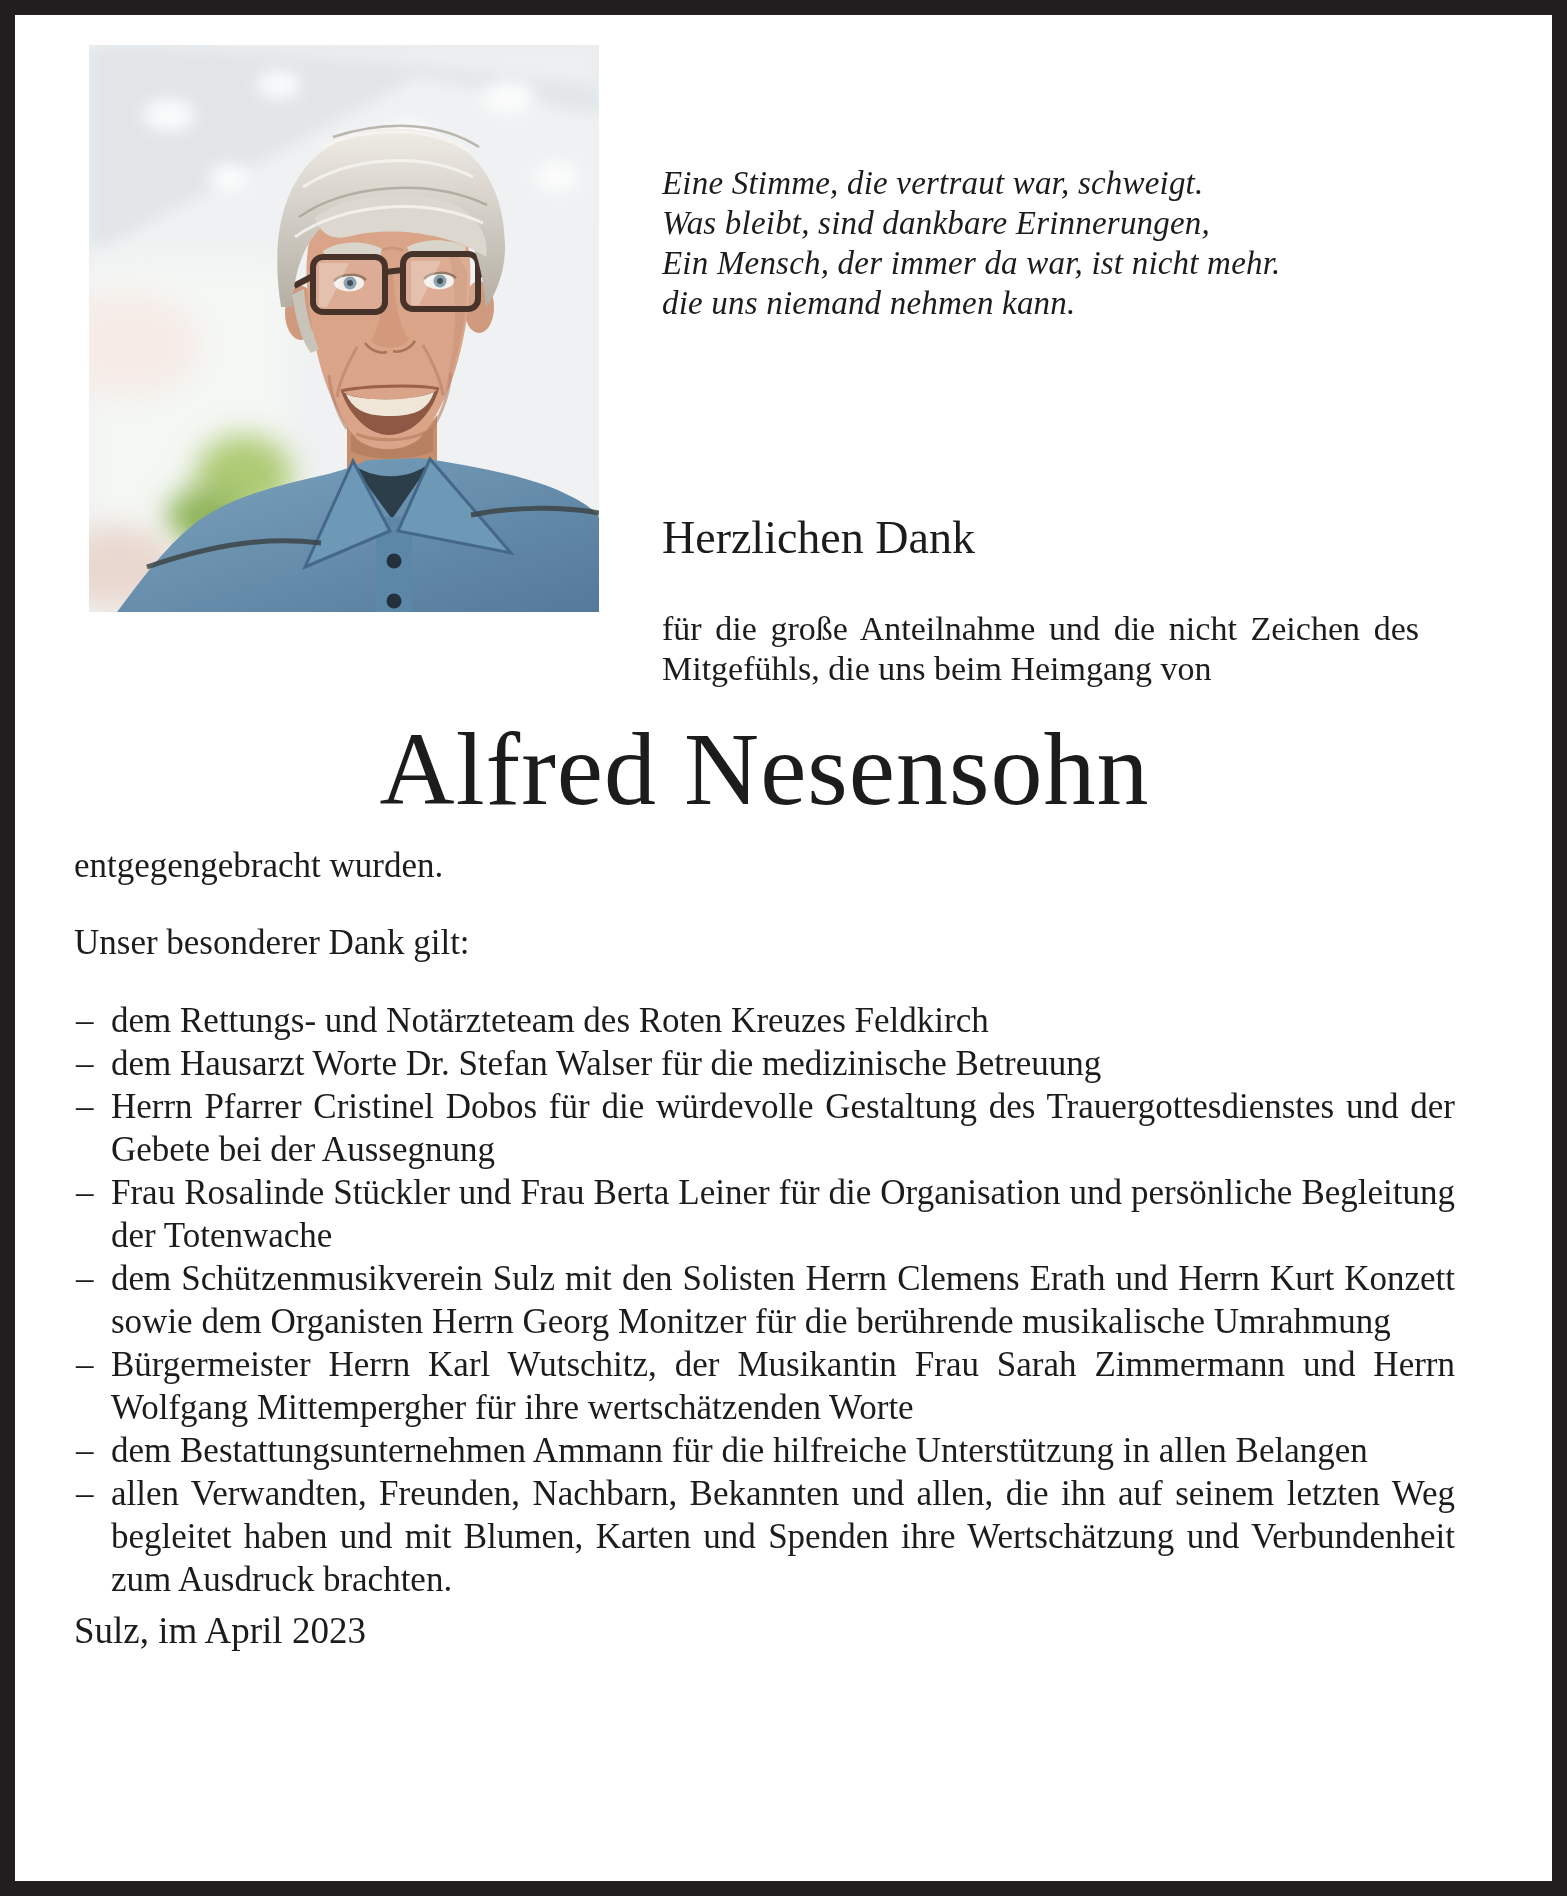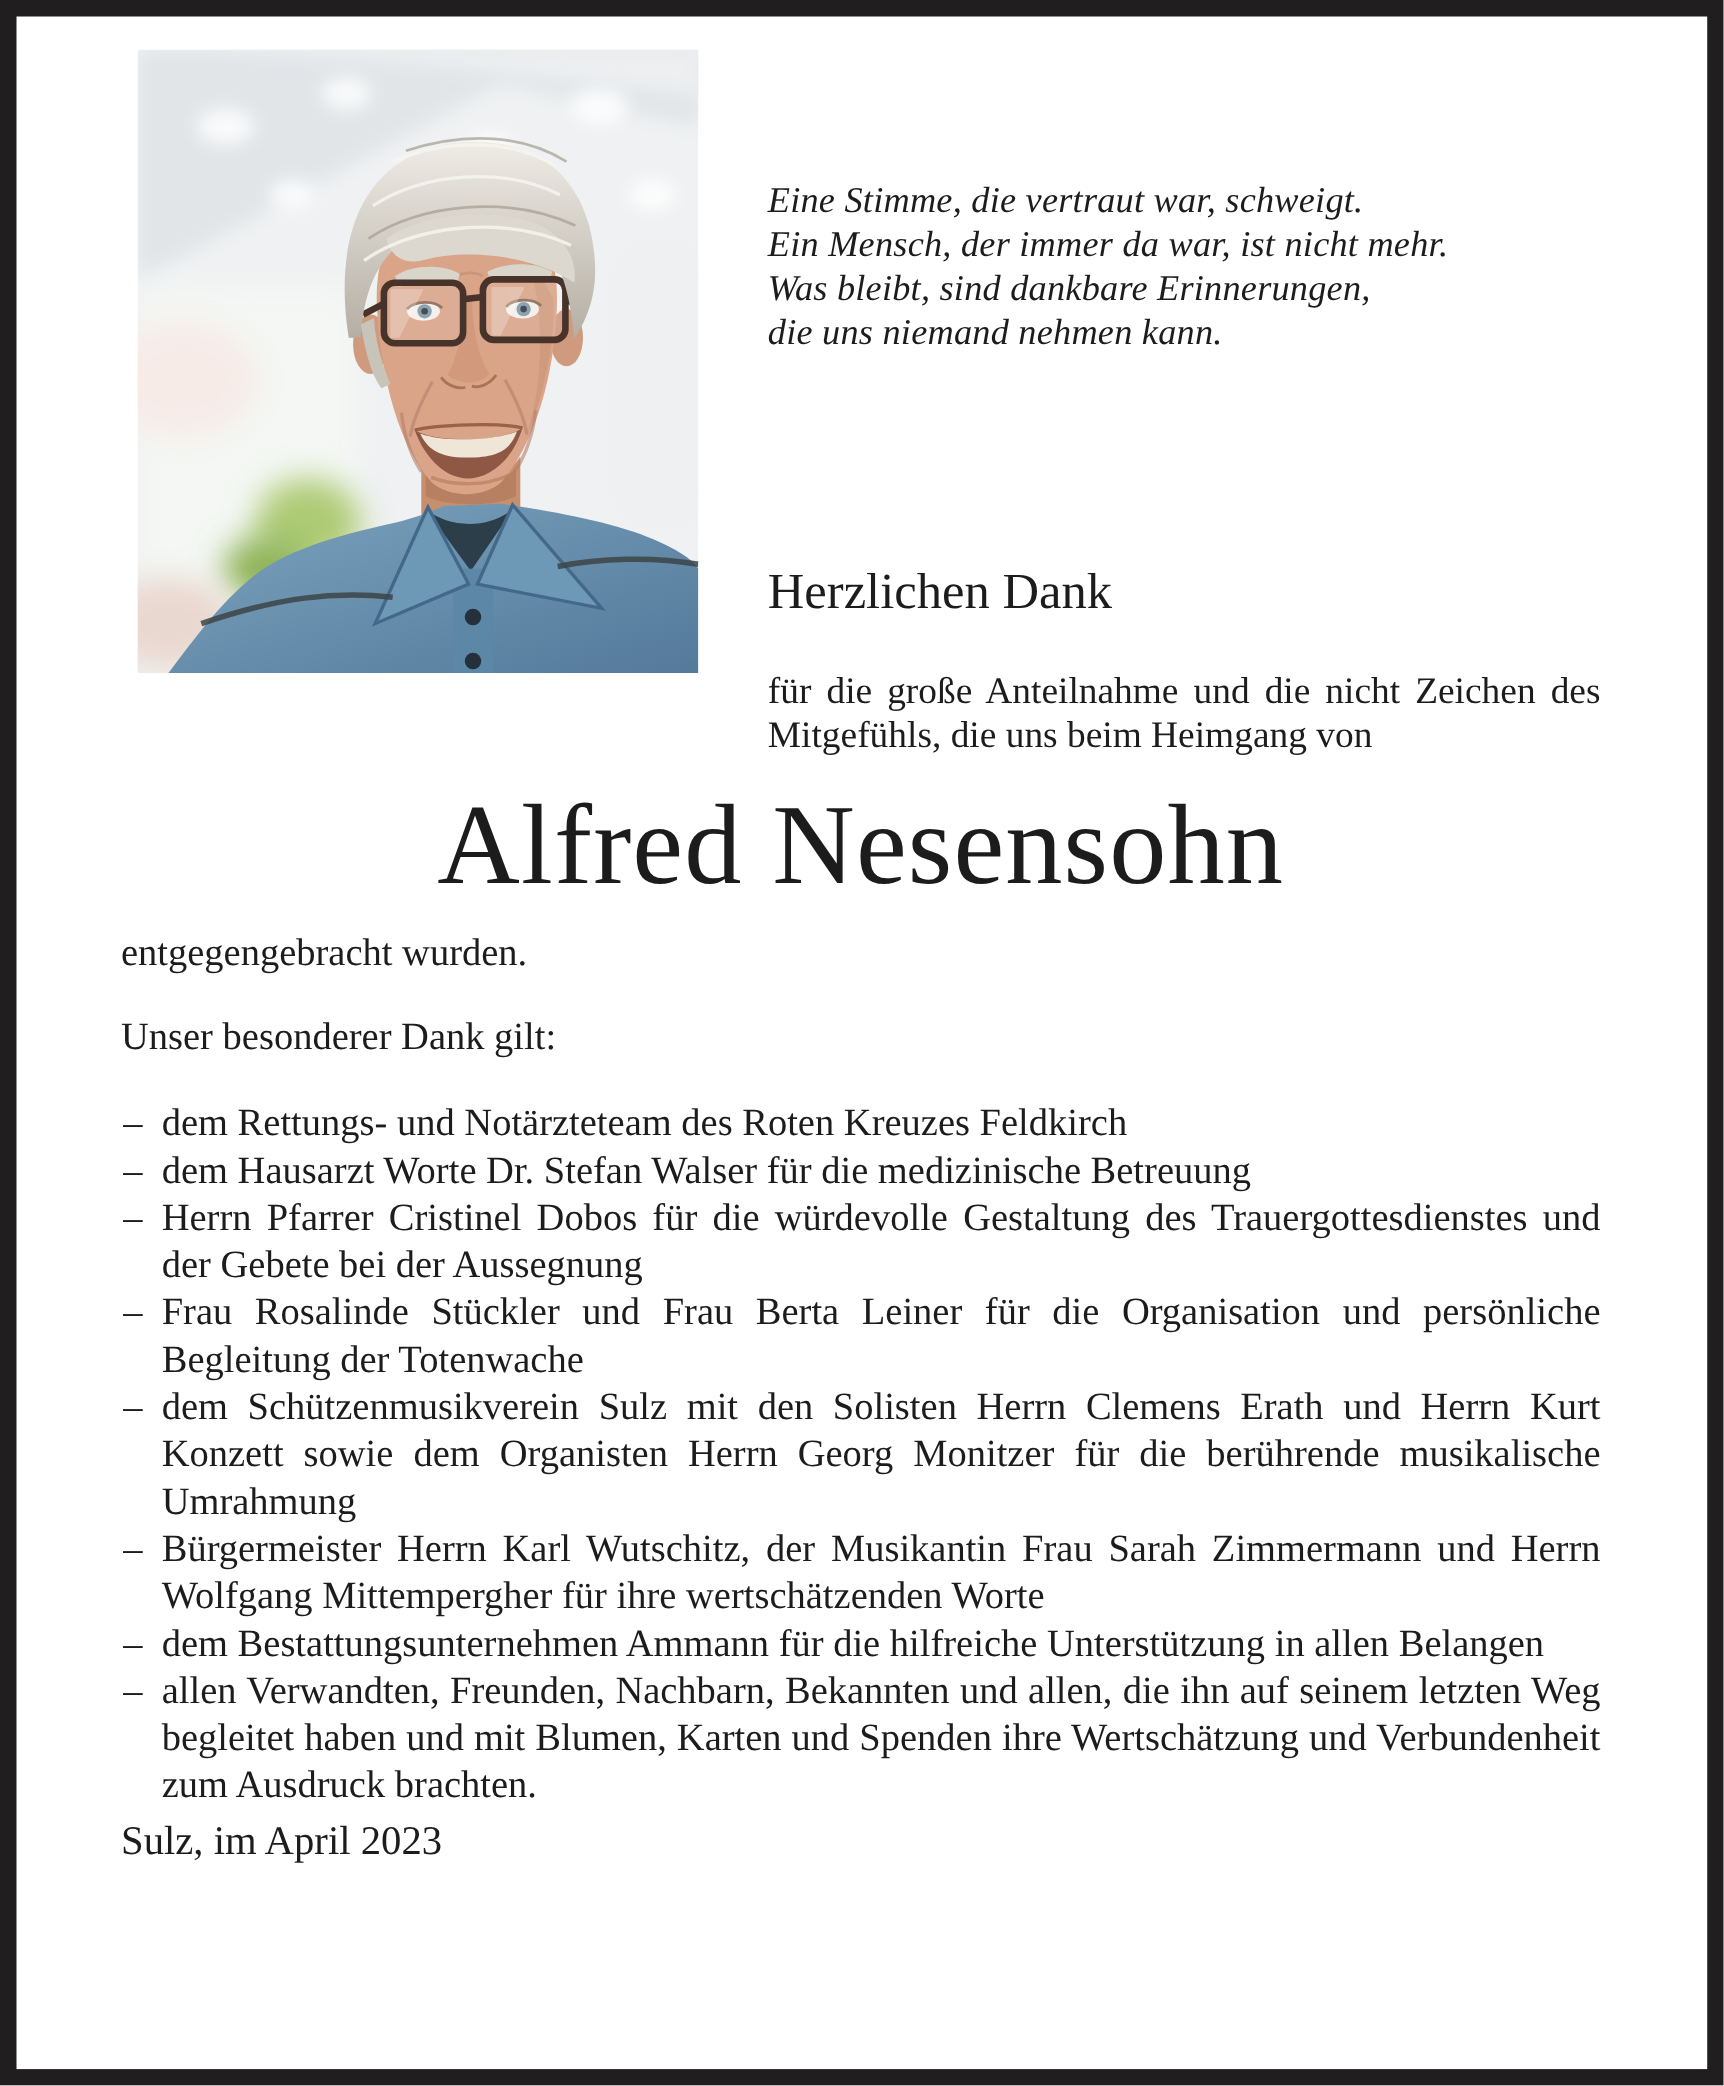--- a/index.html
+++ b/index.html
@@ -6,21 +6,21 @@
   .page {
     position:relative;
     width:1567px; height:1896px;
     box-sizing:border-box;
     background:#ffffff;
     border:15px solid #211e1f;
     font-family:"Liberation Serif", serif;
     color:#1c1c1c;
     overflow:hidden;
   }
-  .content { padding:30px 97px 0 95px; box-sizing:border-box; }
+  .content { padding:30px 97px 0 59px; box-sizing:border-box; }
 
   .top-row { display:flex; align-items:flex-start; }
   .photo-wrap { flex:none; width:510px; height:567px; margin-left:15px; overflow:hidden; }
   .photo-wrap svg { display:block; width:100%; height:100%; }
 
   .right-col { margin-left:63px; width:757px; }
   .poem { margin-top:118px; font-style:italic; font-size:33px; line-height:40px; letter-spacing:0.2px; }
   .thanks-heading { margin:192px 0 0 0; font-size:46px; font-weight:normal; line-height:46px; }
   .intro { margin:48px 0 0 0; font-size:34px; line-height:40px; text-align:justify; }
 
@@ -169,22 +169,22 @@
           <path d="M341,414 L422,508 L309,486 Z" fill="#6d98b6" stroke="#44688a" stroke-width="3"></path>
 
           <path d="M58,522 C128,498 180,492 232,498" stroke="#3c4446" stroke-width="5" fill="none" opacity="0.85"></path>
           <path d="M382,470 C420,462 470,461 510,468" stroke="#3c4446" stroke-width="5" fill="none" opacity="0.85"></path>
         </svg>
       </div>
 
       <div class="right-col">
         <div class="poem">
           <div>Eine Stimme, die vertraut war, schweigt.</div>
+          <div>Was bleibt, sind dankbare Erinnerungen,</div>
           <div>Ein Mensch, der immer da war, ist nicht mehr.</div>
-          <div>Was bleibt, sind dankbare Erinnerungen,</div>
           <div>die uns niemand nehmen kann.</div>
         </div>
         <h2 class="thanks-heading">Herzlichen Dank</h2>
         <p class="intro">für die große Anteilnahme und die nicht Zeichen des Mitgefühls, die uns beim Heimgang von</p>
       </div>
     </div>
 
     <h1 class="name">Alfred Nesensohn</h1>
 
 

